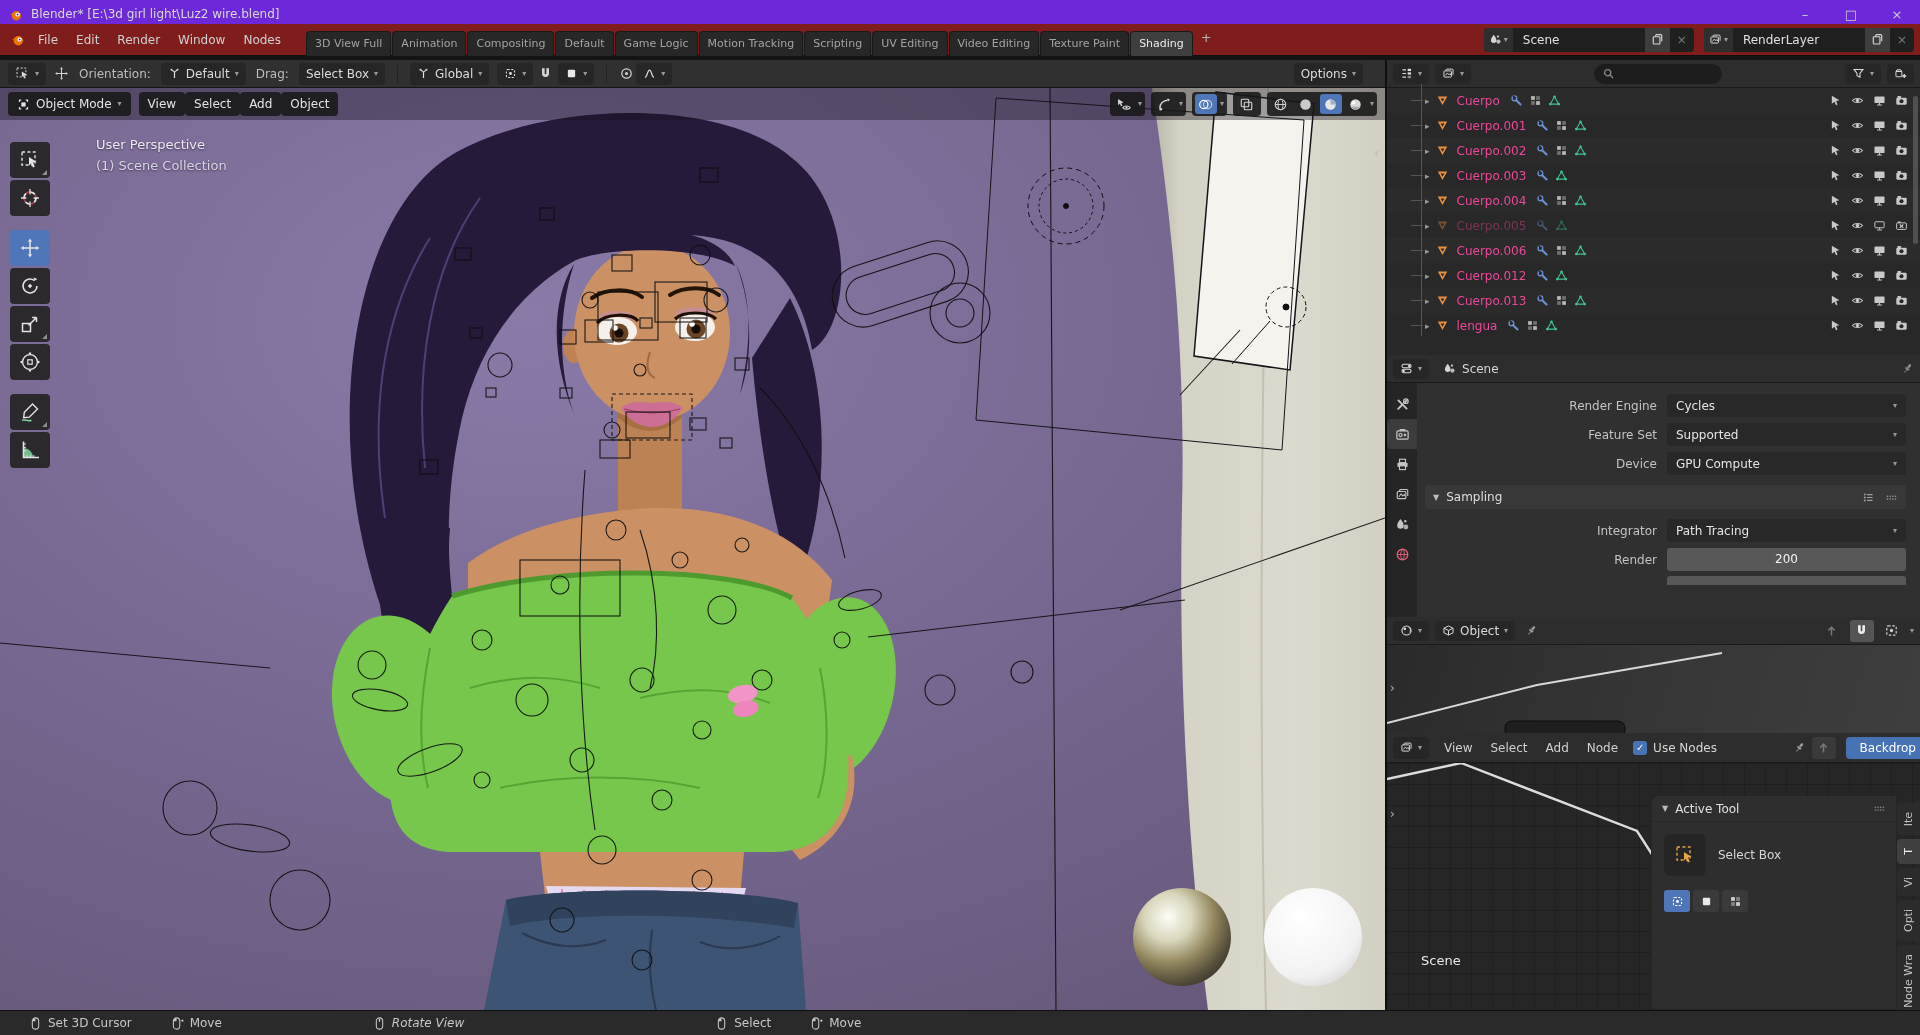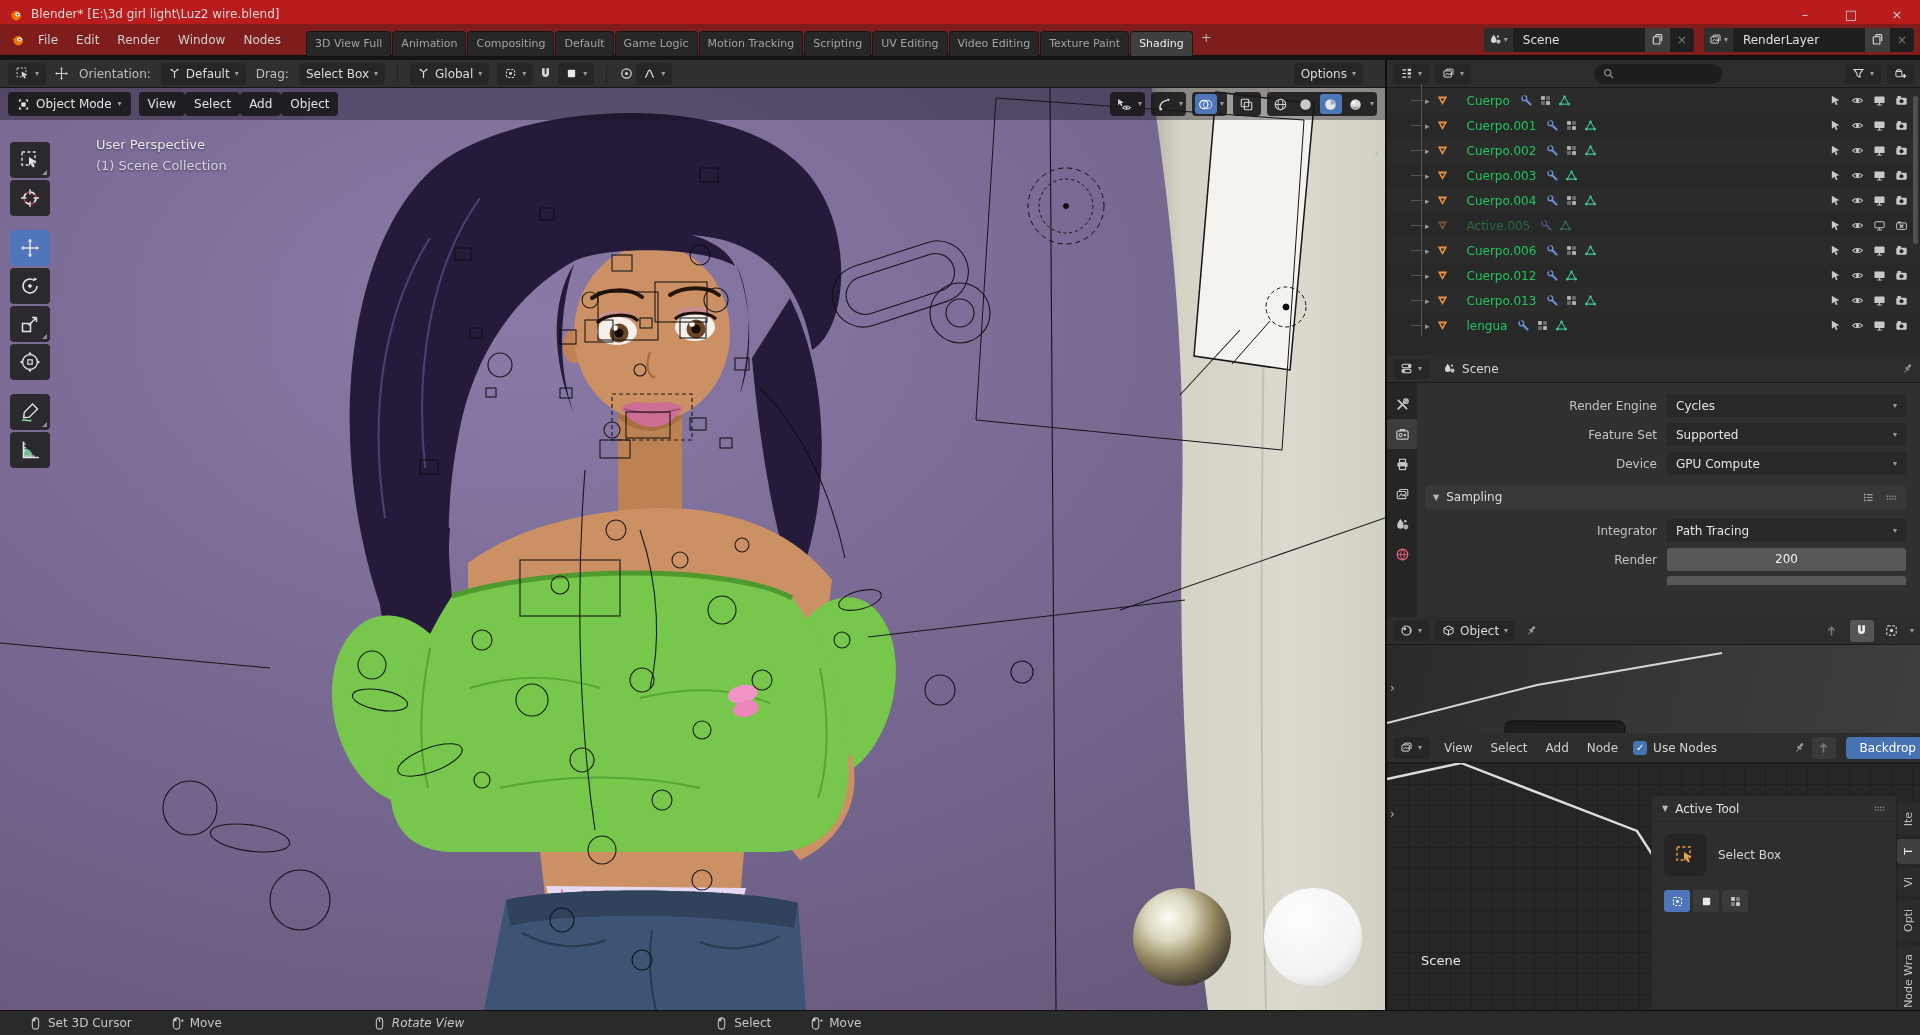--- a/index.html
+++ b/index.html
@@ -2,21 +2,21 @@
 <html><head>
 <meta charset="utf-8">
 <style>
   * { box-sizing: border-box; margin: 0; padding: 0; }
   html,body { background:#000; }
   body { font-family:"DejaVu Sans", sans-serif; }
   #app { position:relative; width:1920px; height:1035px; background:#141414; overflow:hidden;
          font-size:12px; color:#d6d6d6; }
 
   
-  #titlebar { position:absolute; left:0; top:0; width:1920px; height:28px; background:#b91c1c;
+  #titlebar { position:absolute; left:0; top:0; width:1920px; height:28px; background:#6d28d9;
               display:flex; align-items:center; padding-left:8px; color:#d8d8d8; }
   #titlebar .ttext { margin-left:8px; font-size:12px; }
   #titlebar .wbtns { margin-left:auto; display:flex; height:100%; }
   #titlebar .wbtn { width:46px; height:100%; display:flex; align-items:center; justify-content:center;
                     color:#cfcfcf; font-size:13px; }
 
   
   #topbar { position:absolute; left:0; top:24px; width:1920px; height:32px; background:#7f1d1d;
             display:flex; align-items:center; padding:0 6px; border-bottom:1px solid #0f0f0f; }
   .menu { padding:0 9px; color:#d0d0d0; line-height:32px; }
@@ -85,21 +85,21 @@
   #outliner .hsp { flex:1; }
   #orows { position:relative; }
   #orows::before { content:''; position:absolute; left:34px; top:-4px; height:252px; width:1px; background:#555; }
   .orow { height:25px; display:flex; align-items:center; padding:0 12px 0 24px; }
   .orow:nth-child(odd) { background:#2b2b2b; }
   .orow:nth-child(even) { background:#282828; }
   .orow .conn { width:12px; height:1px; background:#555; margin-right:2px; }
   .orow .exp { color:#999; font-size:9px; margin-right:6px; }
   .orow .left { display:flex; align-items:center; gap:6px; }
   .orow.dimmed .left { opacity:0.42; }
-  .orow .oname { color:#22c55e; margin:0 4px 0 12px; }
+  .orow .oname { color:#ec4899; margin:0 4px 0 2px; }
   .orow .rights { margin-left:auto; display:flex; gap:9px; align-items:center; color:#c9c9c9; }
   .orow .wrench { color:#6d8fd0; }
   .orow .boxes { color:#b8b8b8; }
   .orow .mdata { color:#41c48e; }
   .orow .meshi { color:#e8913f; }
   #oscroll { position:absolute; right:2px; top:36px; width:5px; height:148px; background:#505050; border-radius:3px; }
 
   
   #properties { top:355px; height:262px; background:#303030; overflow:hidden; }
   #ptabs { position:absolute; left:0; top:28px; bottom:0; width:30px; background:#252525; padding-top:6px; }
@@ -1118,21 +1118,21 @@
           </span>
         </div>
 
         <div class="orow dimmed">
           <span class="conn"></span>
           <span class="exp">▸</span>
           <span class="left">
             <svg class="ic14 meshi">
               <use href="#meshobj"></use>
             </svg>
-            <span class="oname">Active.005</span>
+            <span class="oname">Cuerpo.005</span>
             <svg class="ic14 wrench">
               <use href="#wrench"></use>
             </svg>
 
             <svg class="ic14 mdata">
               <use href="#meshdata"></use>
             </svg>
           </span>
           <span class="rights">
             <svg class="ic14">

